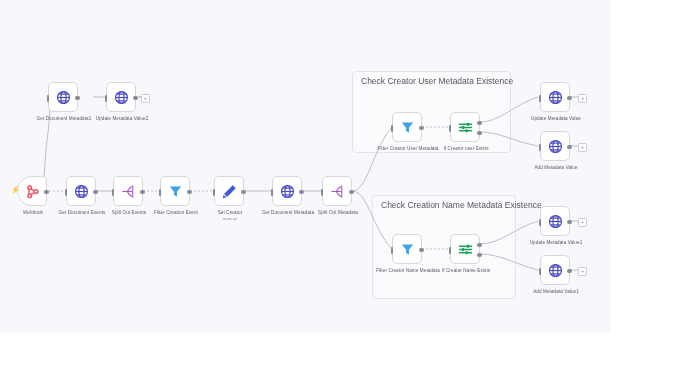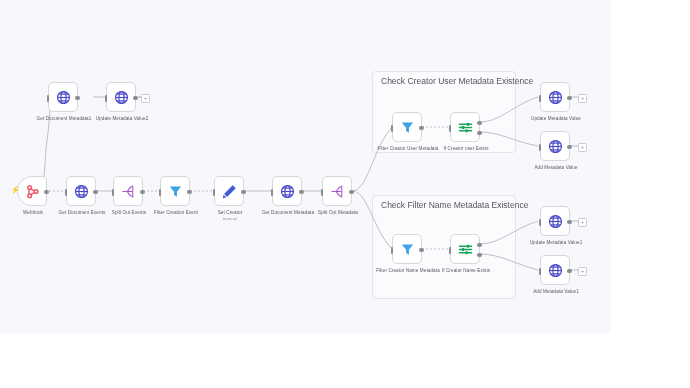--- a/index.html
+++ b/index.html
@@ -31,25 +31,25 @@
   .trigger-bolt{position:absolute;left:-7px;top:9px;font-size:7px;color:#ef5b6e;line-height:1;}
 
   .ico{width:17px;height:17px;display:block;}
 </style>
 </head>
 <body>
 
 <div id="stage">
   <div id="canvas"></div>
 
-  <div class="group" style="left:372px;top:71px;width:142px;height:80px;">
+  <div class="group" style="left:352px;top:71px;width:142px;height:80px;padding-left:15px;">
     <div class="group-title">Check Creator User Metadata Existence</div>
   </div>
   <div class="group" style="left:372px;top:195px;width:142px;height:102px;">
-    <div class="group-title">Check Filter Name Metadata Existence</div>
+    <div class="group-title">Check Creation Name Metadata Existence</div>
   </div>
 
   <svg class="edges">
     <g fill="none" stroke="#b7b9c0" stroke-width="0.9">
 
       <path d="M37,191 C46,191 44,160 47,140 C50,120 50,104 50,97"></path>
 
       <path d="M37,191 L66,191" stroke-dasharray="2,2"></path>
 
       <path d="M93,97 L105,97"></path>

